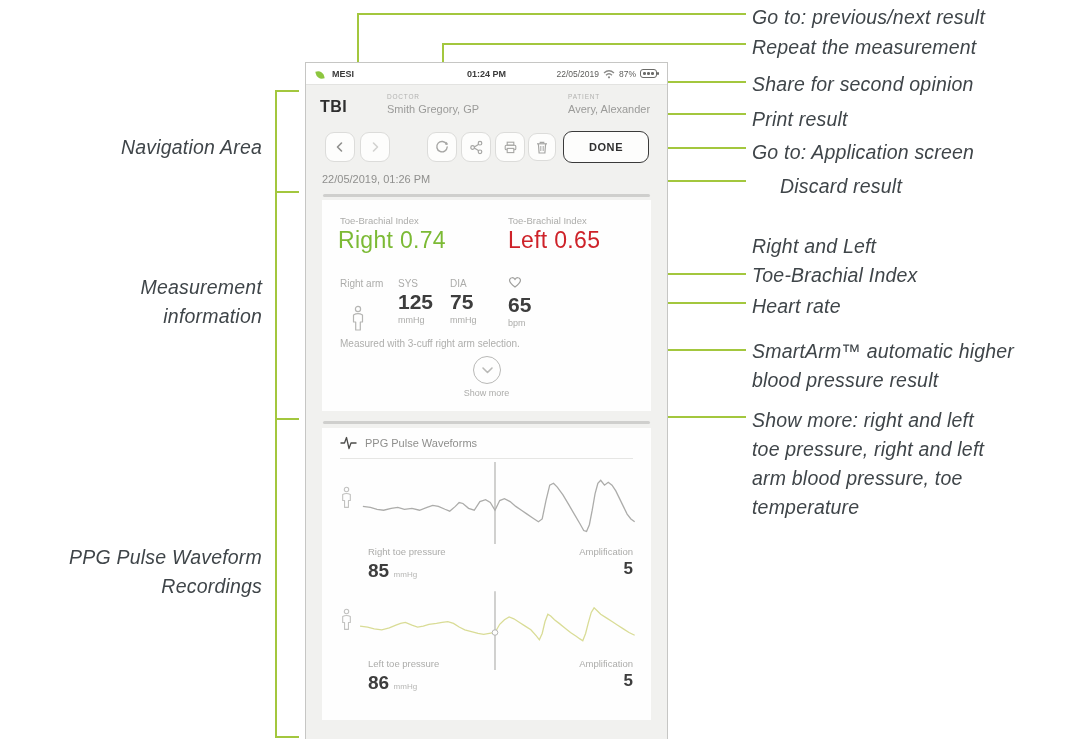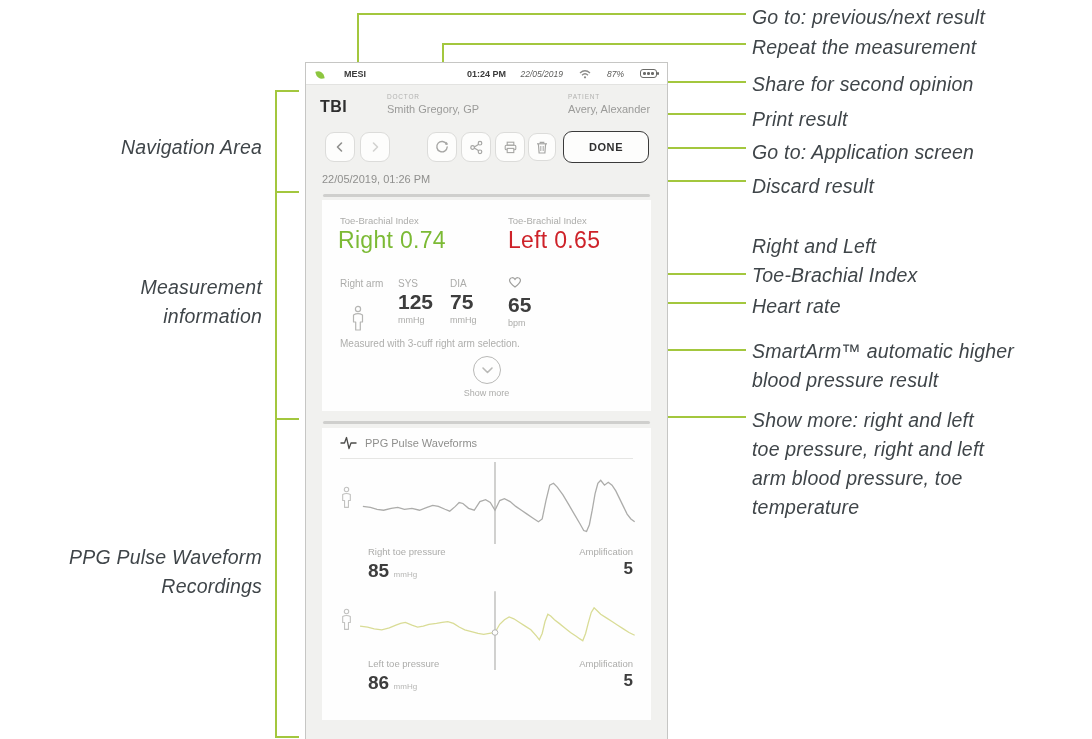--- a/index.html
+++ b/index.html
@@ -11,24 +11,24 @@
   .ann-left{left:20px;width:242px;text-align:right;}
   .ann-right{left:752px;text-align:left;}
   
   .cl{position:absolute;background:#a3c73e;}
   
   #tablet{position:absolute;left:305px;top:62px;width:363px;height:677px;background:#f1f1ef;
           border:1px solid #c6c6c4;border-bottom:none;box-sizing:border-box;}
   #tablet *{box-sizing:border-box;}
   .statusbar{position:absolute;left:0;top:0;width:100%;height:22px;background:#fff;
              border-bottom:1px solid #e3e3e1;display:flex;align-items:center;padding:0 10px;}
-  .sb-left{display:flex;align-items:flex-end;gap:20px;font-size:9px;font-weight:bold;color:#3a3a3a;}
+  .sb-left{display:flex;align-items:flex-end;gap:8px;font-size:9px;font-weight:bold;color:#3a3a3a;}
   .leaf{width:8px;height:8px;background:#8dc63f;border-radius:0 80% 0 80%;transform:rotate(-10deg);}
   .sb-time{position:absolute;left:0;right:0;text-align:center;font-size:9px;font-weight:bold;color:#3a3a3a;}
-  .sb-right{margin-left:auto;display:flex;align-items:center;gap:16px;font-size:8.5px;color:#5d5d5b;z-index:1;font-style:italic;}
+  .sb-right{margin-left:auto;display:flex;align-items:center;gap:4px;font-size:8.5px;color:#5d5d5b;z-index:1;}
   .batt{width:17px;height:9px;border:1px solid #6b6b69;border-radius:3px;position:relative;
         display:flex;align-items:center;justify-content:center;gap:1.5px;}
   .batt i{width:2.5px;height:2.5px;background:#6b6b69;border-radius:50%;}
   .batt:after{content:"";position:absolute;right:-3px;top:2px;width:2px;height:3px;background:#6b6b69;border-radius:1px;}
   .hdr{position:absolute;left:0;top:22px;width:100%;height:47px;}
   .hdr-title{position:absolute;left:14px;top:13px;font-size:16px;font-weight:bold;color:#2f2f2f;letter-spacing:.5px;}
   .who{position:absolute;top:8px;}
   .who .lab{font-size:6.5px;color:#b2b2b0;letter-spacing:.8px;}
   .who .val{font-size:11px;color:#9b9b99;margin-top:3px;}
   .toolbar-btn{position:absolute;top:69px;width:30px;height:30px;background:#fdfdfc;
@@ -80,21 +80,21 @@
   <div class="cl" style="left:275px;top:90px;width:24px;height:2px;"></div>
   <div class="cl" style="left:275px;top:191px;width:24px;height:2px;"></div>
   <div class="cl" style="left:275px;top:418px;width:24px;height:2px;"></div>
   <div class="cl" style="left:275px;top:736px;width:24px;height:2px;"></div>
 
   <div class="ann ann-right" style="top:3px;">Go to: previous/next result</div>
   <div class="ann ann-right" style="top:33px;">Repeat the measurement</div>
   <div class="ann ann-right" style="top:70px;">Share for second opinion</div>
   <div class="ann ann-right" style="top:105px;">Print result</div>
   <div class="ann ann-right" style="top:138px;font-style:italic;">Go to: Application screen</div>
-  <div class="ann ann-right" style="top:172px;">Discard result</div>
+  <div class="ann ann-right" style="top:172px;margin-left:28px;">Discard result</div>
   <div class="ann ann-right" style="top:232px;">
     <div>Right and Left</div>
     <div>Toe-Brachial Index</div>
   </div>
   <div class="ann ann-right" style="top:292px;">Heart rate</div>
   <div class="ann ann-right" style="top:337px;">
     <div>SmartArm™ automatic higher</div>
     <div>blood pressure result</div>
   </div>
   <div class="ann ann-right" style="top:406px;">

